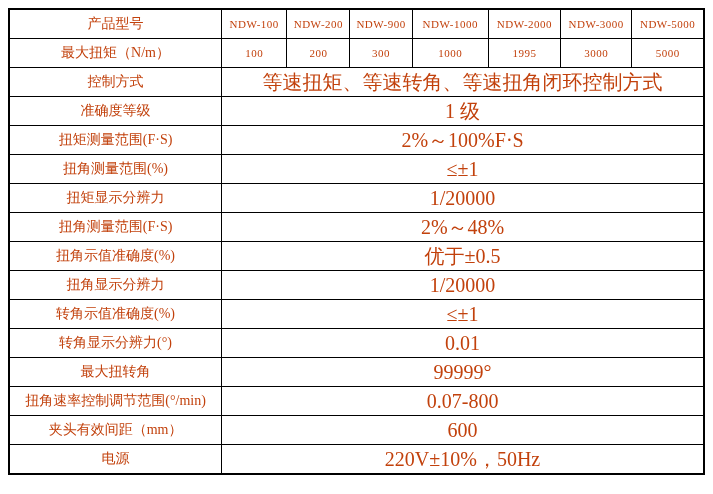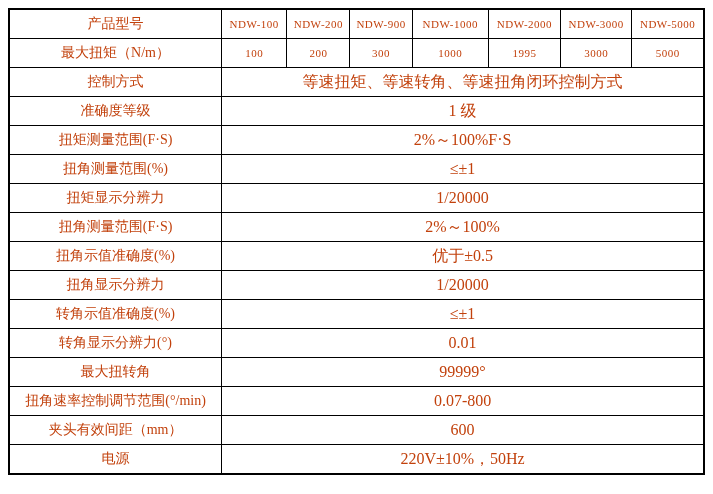--- a/index.html
+++ b/index.html
@@ -39,21 +39,21 @@
   }
   table.spec-table td.label-cell {
     font-size: 14px;
   }
   table.spec-table td.model-cell,
   table.spec-table td.num-cell {
     font-size: 11px;
     letter-spacing: 0.5px;
   }
   table.spec-table td.value-cell {
-    font-size: 16px;
+    font-size: 20px;
   }
 </style>
 </head>
 <body>
 
 <div class="page">
   <table class="spec-table">
     <colgroup>
       <col style="width:212px">
       <col style="width:65px">
@@ -108,21 +108,21 @@
       <td class="value-cell" colspan="7">≤±1</td>
     </tr>
 
     <tr>
       <td class="label-cell">扭矩显示分辨力</td>
       <td class="value-cell" colspan="7">1/20000</td>
     </tr>
 
     <tr>
       <td class="label-cell">扭角测量范围(F·S)</td>
-      <td class="value-cell" colspan="7">2%～100%</td>
+      <td class="value-cell" colspan="7">2%～48%</td>
     </tr>
 
     <tr>
       <td class="label-cell">扭角示值准确度(%)</td>
       <td class="value-cell" colspan="7">优于±0.5</td>
     </tr>
 
     <tr>
       <td class="label-cell">扭角显示分辨力</td>
       <td class="value-cell" colspan="7">1/20000</td>

